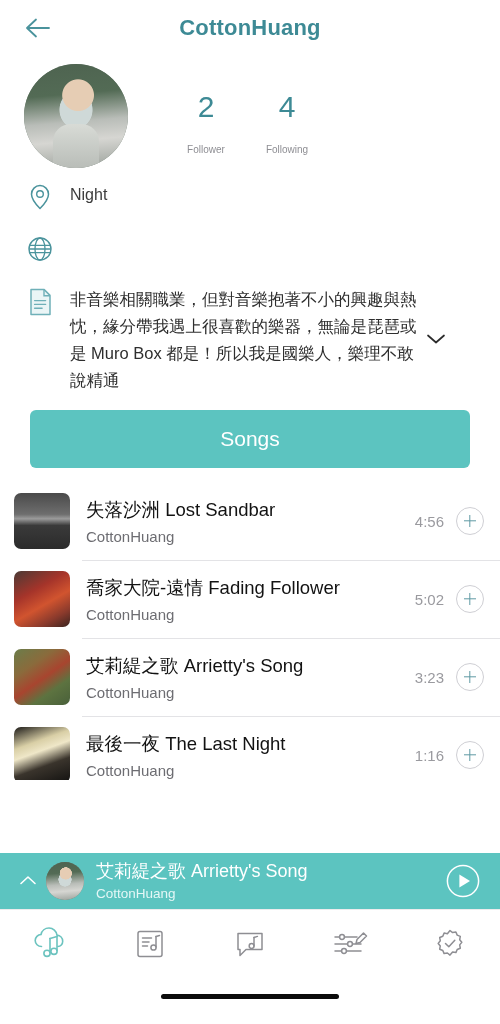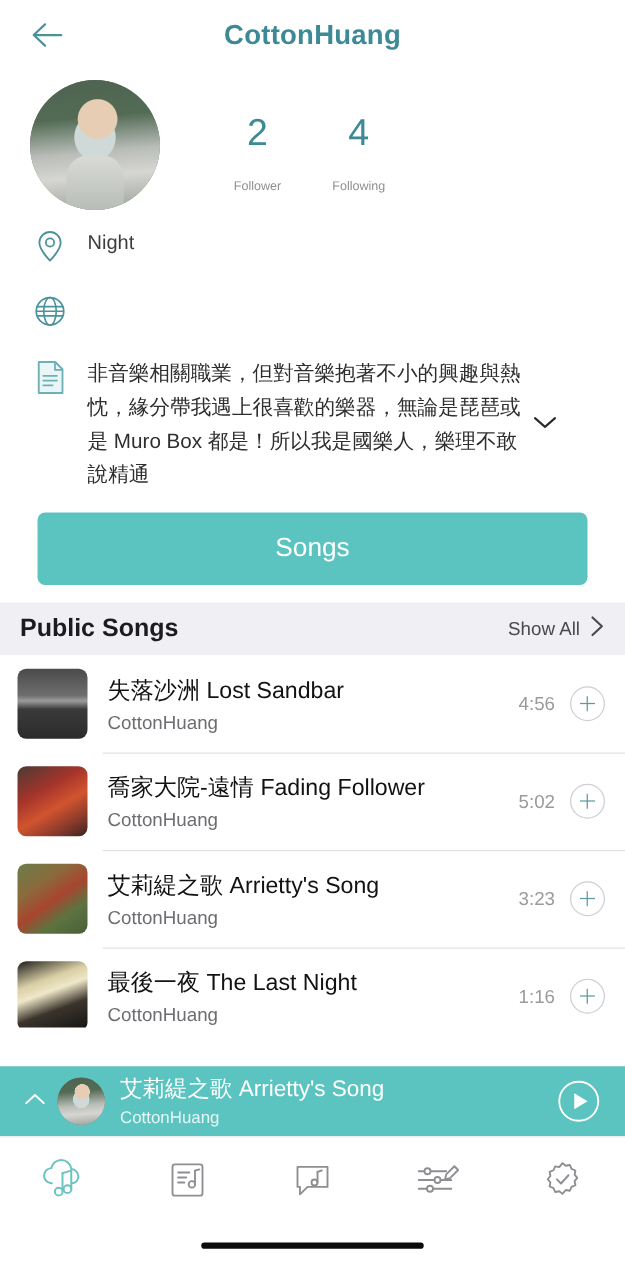--- a/index.html
+++ b/index.html
@@ -408,31 +408,20 @@
           <path d="M2 2.5L10 9.5L18 2.5" stroke="#2b2b2b" stroke-width="1.7" stroke-linecap="round" stroke-linejoin="round"></path>
         </svg>
       </span>
     </div>
   </div>
 
   <div class="follow-wrap">
     <button class="follow-btn">Songs</button>
   </div>
 
-  <div class="section-head">
-    <div class="section-title">Public Songs</div>
-    <div class="show-all">
-      <span class="show-all-text">Show All</span>
-      <span>
-        <svg width="12" height="18" viewBox="0 0 12 18" fill="none">
-          <path d="M2 2L9.5 9L2 16" stroke="#4a4a4a" stroke-width="1.7" stroke-linecap="round" stroke-linejoin="round"></path>
-        </svg>
-      </span>
-    </div>
-  </div>
 
   <div class="song-list">
 
     <div class="song-row">
       <div class="thumb thumb-0"></div>
       <div class="song-meta">
         <div class="song-title">失落沙洲 Lost Sandbar</div>
         <div class="song-artist">CottonHuang</div>
       </div>
       <div class="song-dur">4:56</div>

